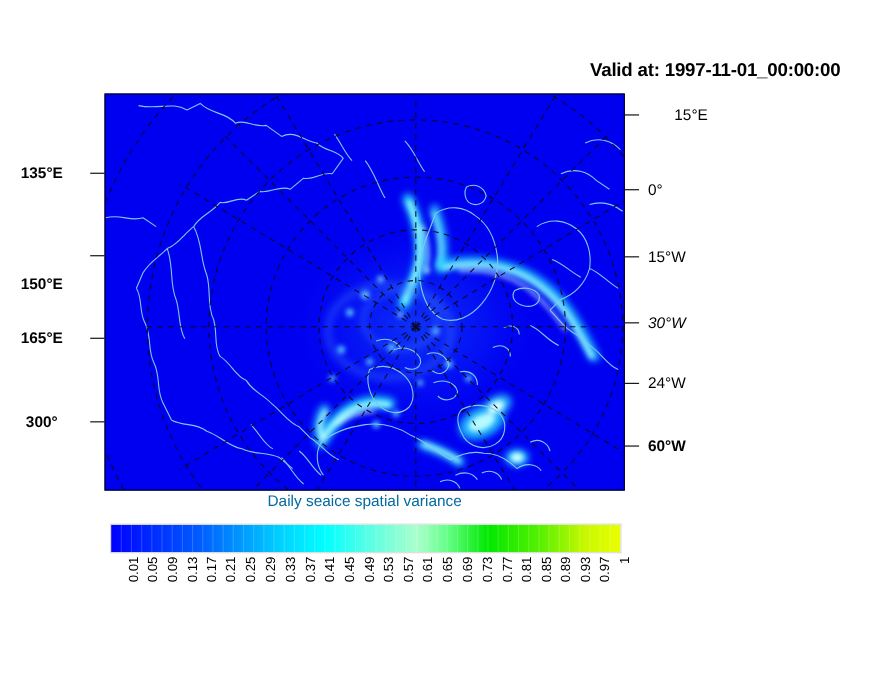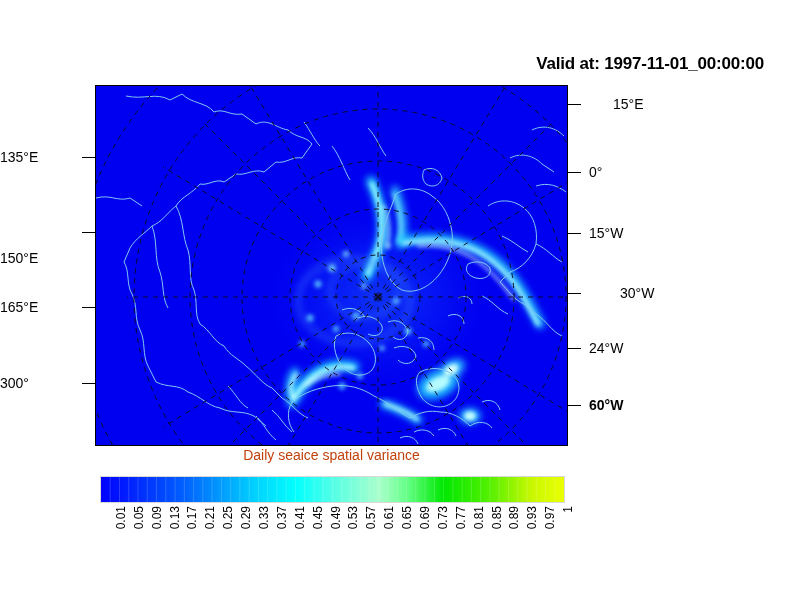--- a/index.html
+++ b/index.html
@@ -43,36 +43,36 @@
     background: #0000f0;
   }
   .map-svg { display: block; }
   .axis-label {
     position: absolute;
     font-family: "Liberation Sans", sans-serif;
     font-size: 14px;
     color: #000000;
     white-space: nowrap;
   }
-  .axis-label.left { text-align: left; }
+  .axis-label.left { text-align: center; font-weight: bold; }
   .tick {
     position: absolute;
     background: #000000;
     height: 1px;
     width: 13px;
   }
   .caption {
     position: absolute;
     left: 95px;
     top: 447px;
     width: 473px;
     text-align: center;
     font-family: "Liberation Sans", sans-serif;
     font-size: 14px;
-    color: #c2410c;
+    color: #0369a1;
   }
   #colorbar {
     position: absolute;
     left: 100px;
     top: 476px;
     width: 465px;
     height: 27px;
     border: 1px solid #d8d8d8;
     box-sizing: border-box;
     display: block;
@@ -321,21 +321,21 @@
   <div class="tick" style="left:568px; top:104px;"></div>
   <div class="tick" style="left:568px; top:172px;"></div>
   <div class="tick" style="left:568px; top:233px;"></div>
   <div class="tick" style="left:568px; top:293px;"></div>
   <div class="tick" style="left:568px; top:348px;"></div>
   <div class="tick" style="left:568px; top:405px;"></div>
 
   <div class="axis-label" style="left:589px; top:96px;margin-left:24px;">15°E</div>
   <div class="axis-label" style="left:589px; top:164px;">0°</div>
   <div class="axis-label" style="left:589px; top:225px;">15°W</div>
-  <div class="axis-label" style="left:620px; top:285px;">30°W</div>
+  <div class="axis-label" style="left:589px; top:285px;font-style:italic;">30°W</div>
   <div class="axis-label" style="left:589px; top:340px;">24°W</div>
   <div class="axis-label" style="left:589px; top:397px;font-weight:bold;">60°W</div>
 
   <div class="caption">Daily seaice spatial variance</div>
 
   <svg id="colorbar" width="465" height="27" viewBox="0 0 465 27" preserveAspectRatio="none">
     <defs>
       <linearGradient id="cbGrad" x1="0" y1="0" x2="1" y2="0">
           <stop offset="0%" stop-color="#0000ff"></stop>
           <stop offset="18%" stop-color="#0060ff"></stop>

